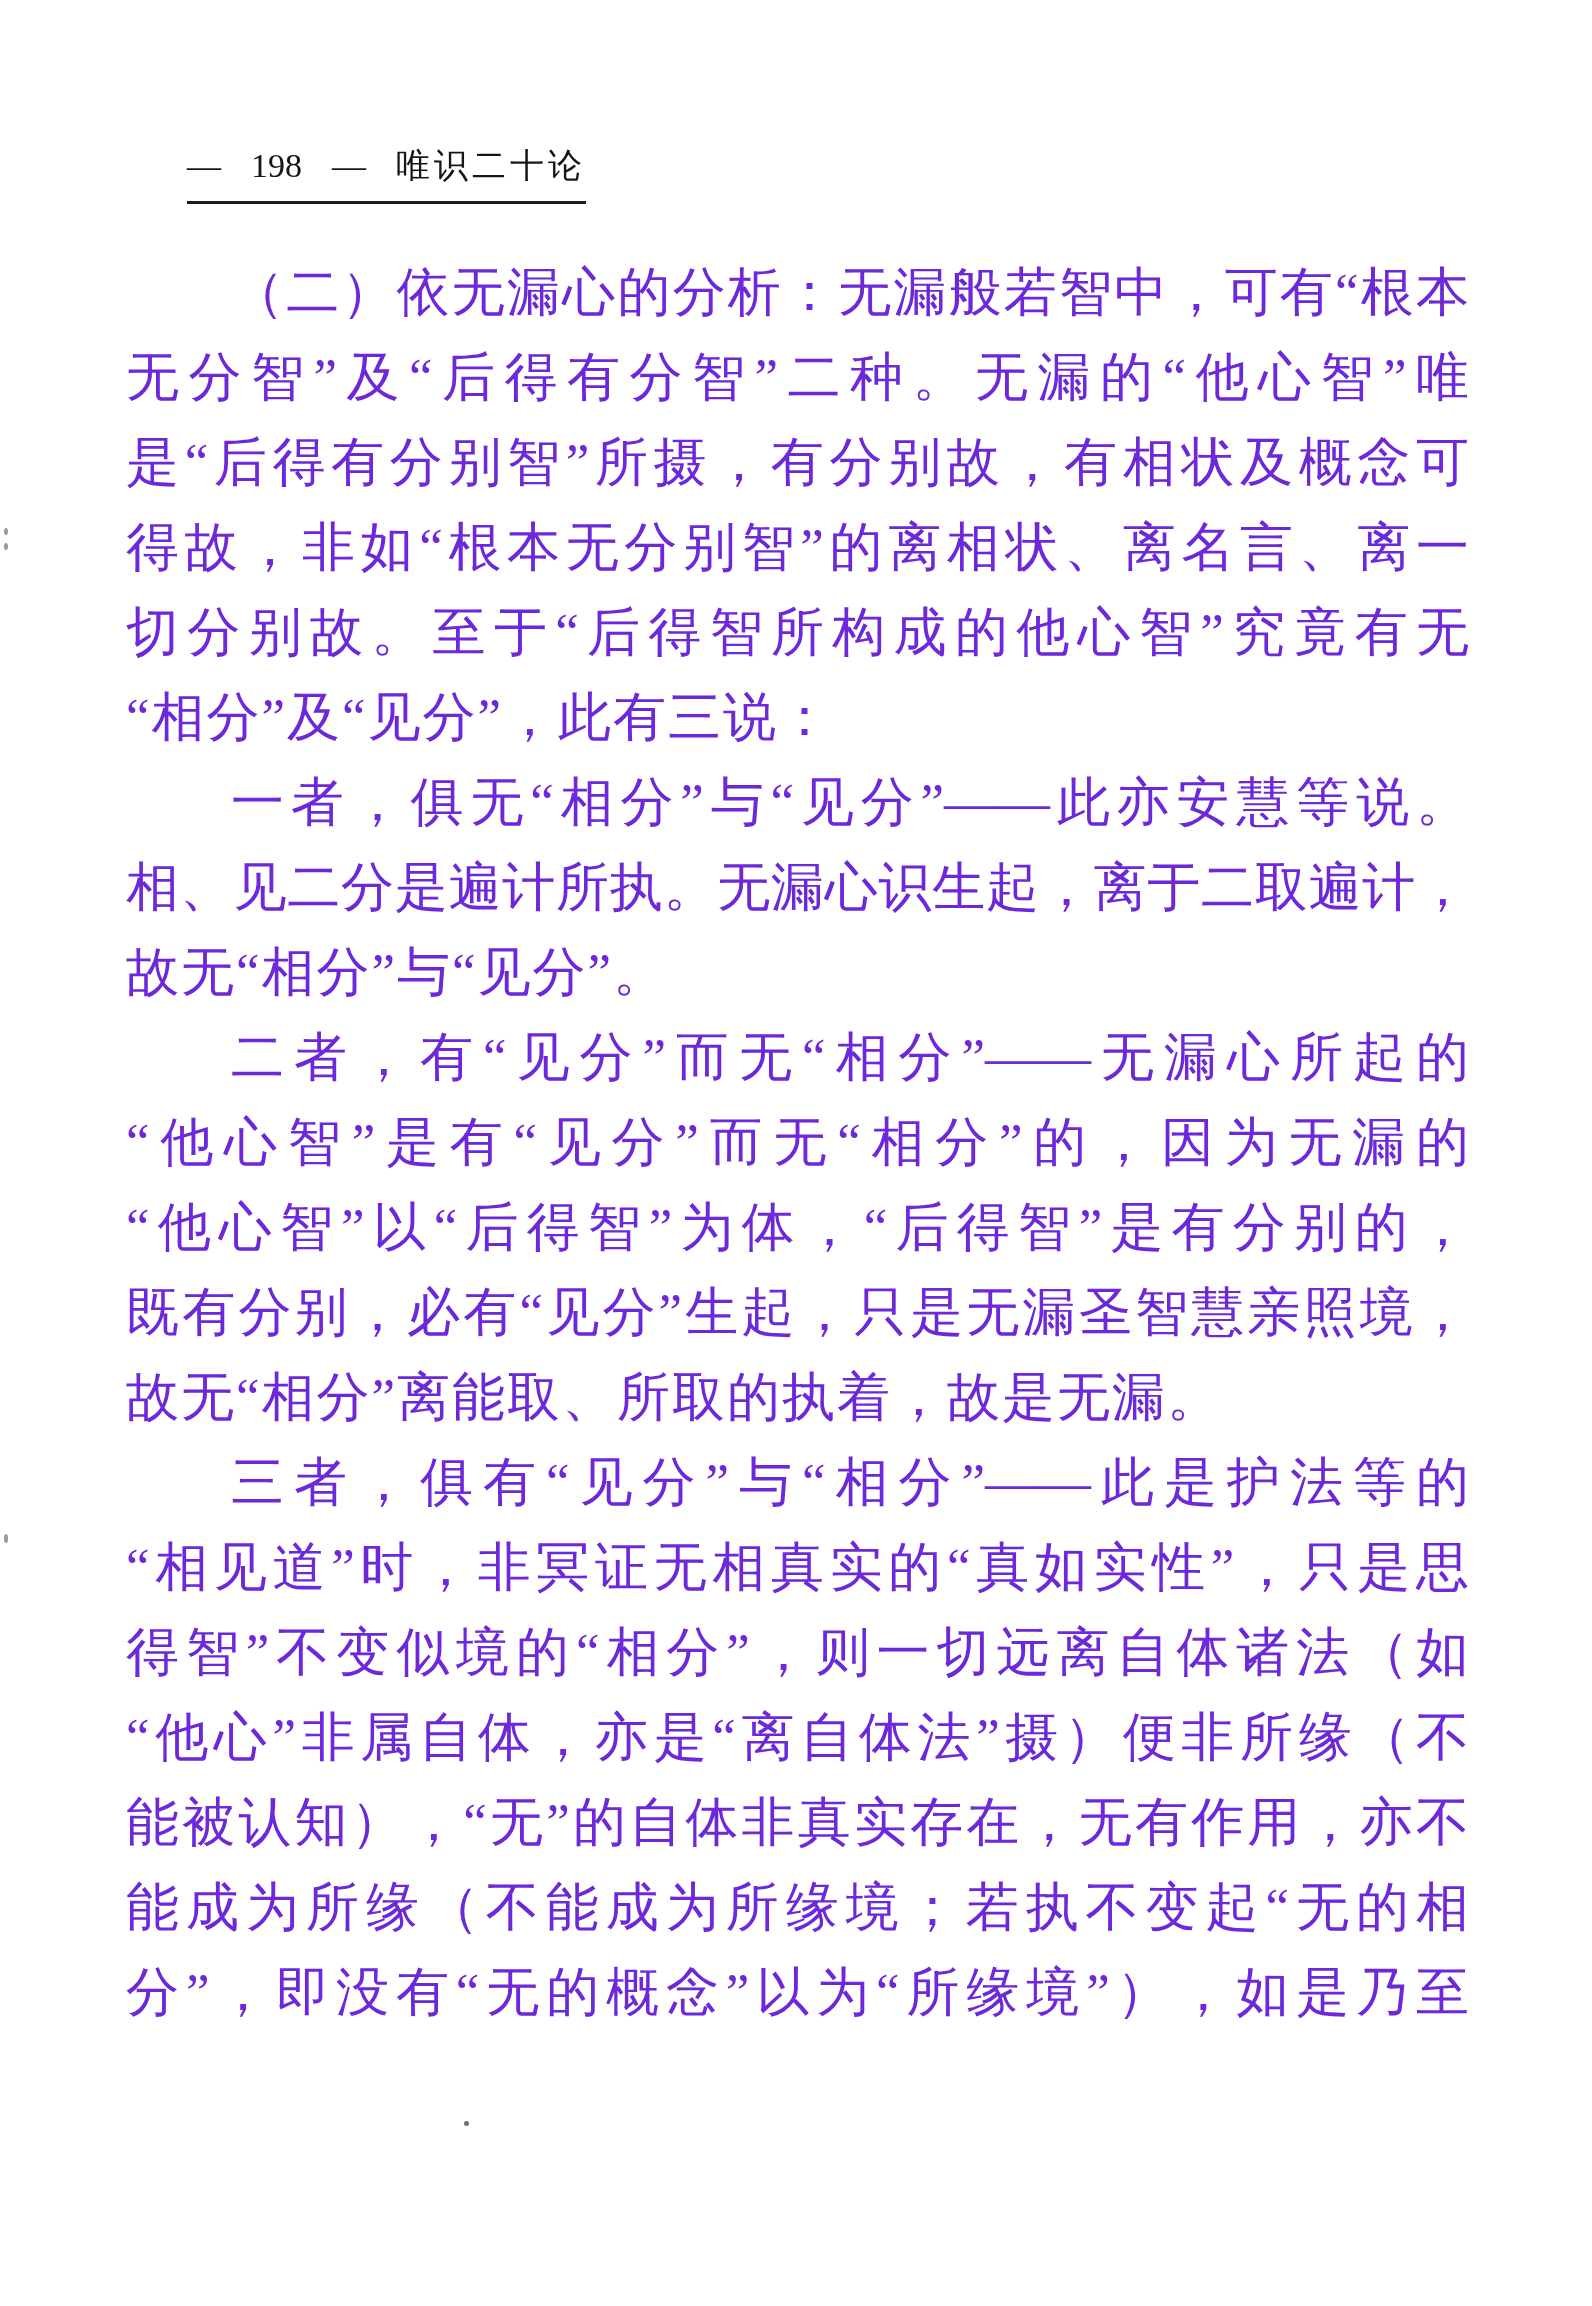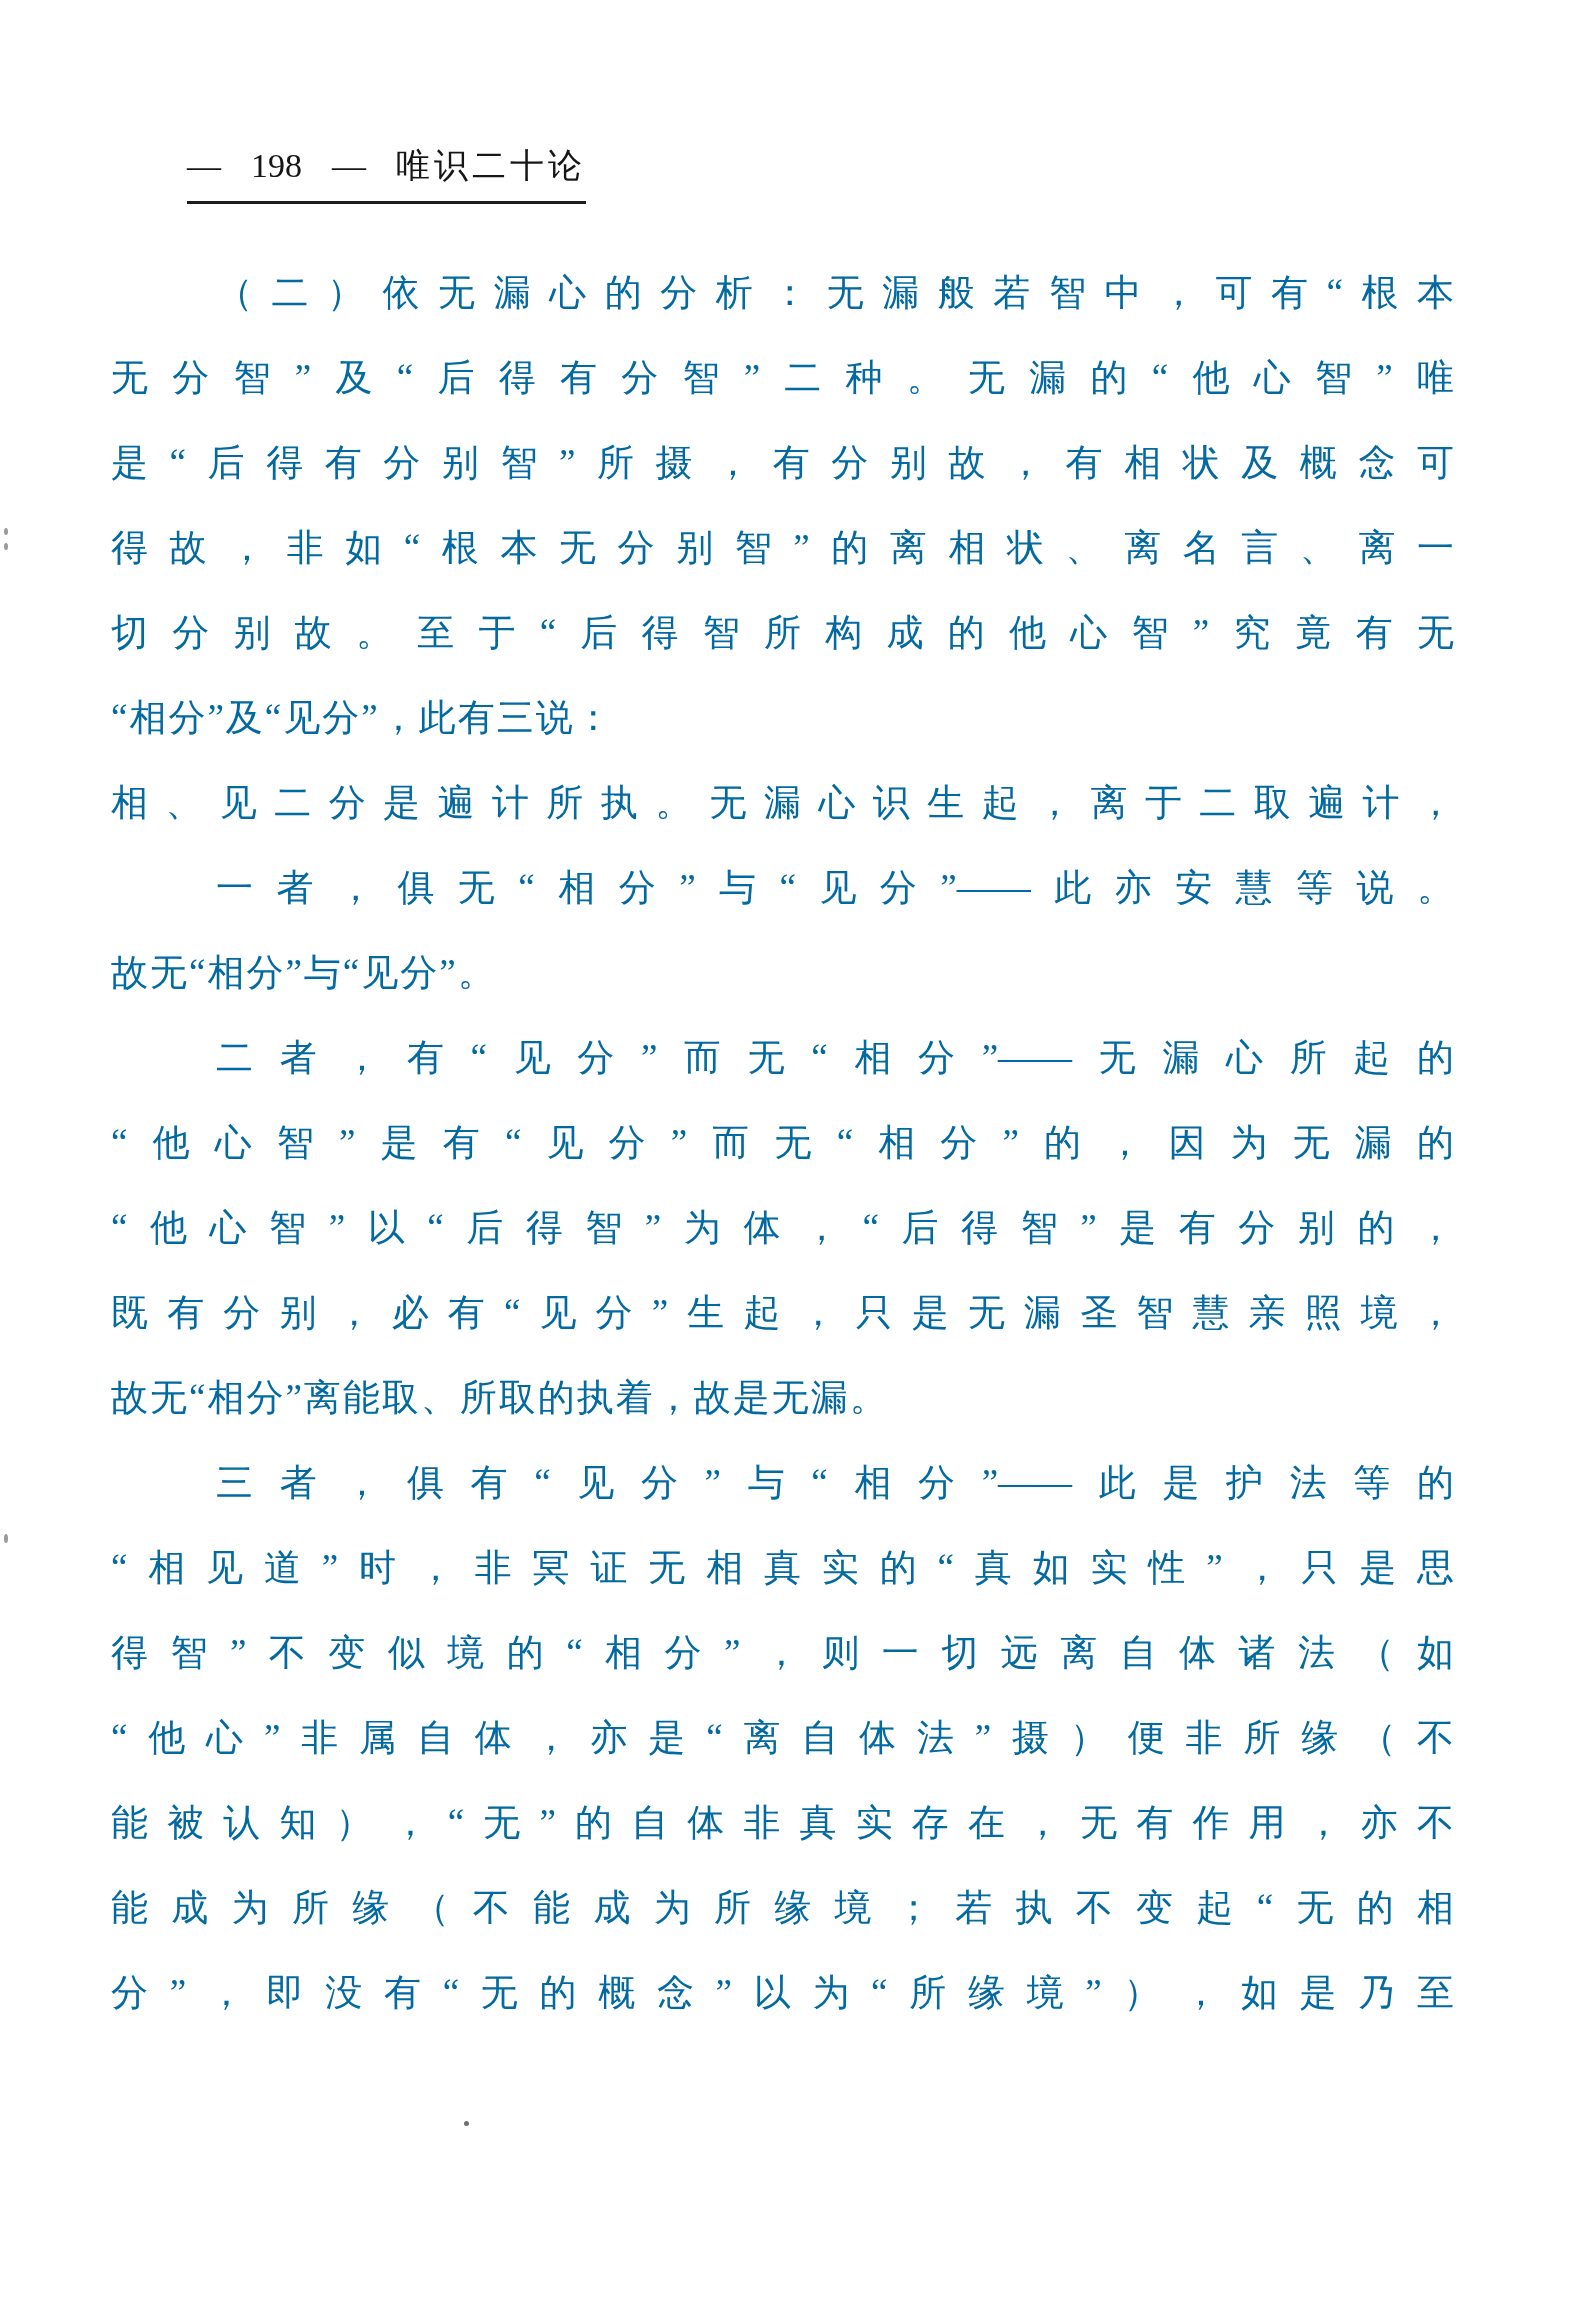--- a/index.html
+++ b/index.html
@@ -31,26 +31,26 @@
     color: #161616;
     border-bottom: 3px solid #1c1c1c;
     padding-bottom: 12px;
     white-space: nowrap;
   }
   .page-header .title {
     letter-spacing: 4px;
   }
   .page-body {
     position: absolute;
-    left: 111px;
+    left: 126px;
     top: 250px;
     width: 1343px;
-    font-size: 37px;
+    font-size: 53px;
     line-height: 85px;
-    color: #0369a1;
+    color: #6d28d9;
   }
   .line {
     width: 100%;
     text-align: justify;
     text-align-last: justify;
     text-justify: inter-character;
     height: 85px;
     overflow: hidden;
   }
   .line.indent {
@@ -83,22 +83,22 @@
     <span class="title">唯识二十论</span>
   </div>
 
   <div class="page-body">
     <div class="line indent">（二）依无漏心的分析：无漏般若智中，可有“根本</div>
     <div class="line">无分智”及“后得有分智”二种。无漏的“他心智”唯</div>
     <div class="line">是“后得有分别智”所摄，有分别故，有相状及概念可</div>
     <div class="line">得故，非如“根本无分别智”的离相状、离名言、离一</div>
     <div class="line">切分别故。至于“后得智所构成的他心智”究竟有无</div>
     <div class="line end">“相分”及“见分”，此有三说：</div>
+    <div class="line indent">一者，俱无“相分”与“见分”——此亦安慧等说。</div>
     <div class="line">相、见二分是遍计所执。无漏心识生起，离于二取遍计，</div>
-    <div class="line indent">一者，俱无“相分”与“见分”——此亦安慧等说。</div>
     <div class="line end">故无“相分”与“见分”。</div>
     <div class="line indent">二者，有“见分”而无“相分”——无漏心所起的</div>
     <div class="line">“他心智”是有“见分”而无“相分”的，因为无漏的</div>
     <div class="line">“他心智”以“后得智”为体，“后得智”是有分别的，</div>
     <div class="line">既有分别，必有“见分”生起，只是无漏圣智慧亲照境，</div>
     <div class="line end">故无“相分”离能取、所取的执着，故是无漏。</div>
     <div class="line indent">三者，俱有“见分”与“相分”——此是护法等的</div>
     <div class="line">“相见道”时，非冥证无相真实的“真如实性”，只是思</div>
     <div class="line">得智”不变似境的“相分”，则一切远离自体诸法（如</div>
     <div class="line">“他心”非属自体，亦是“离自体法”摄）便非所缘（不</div>

